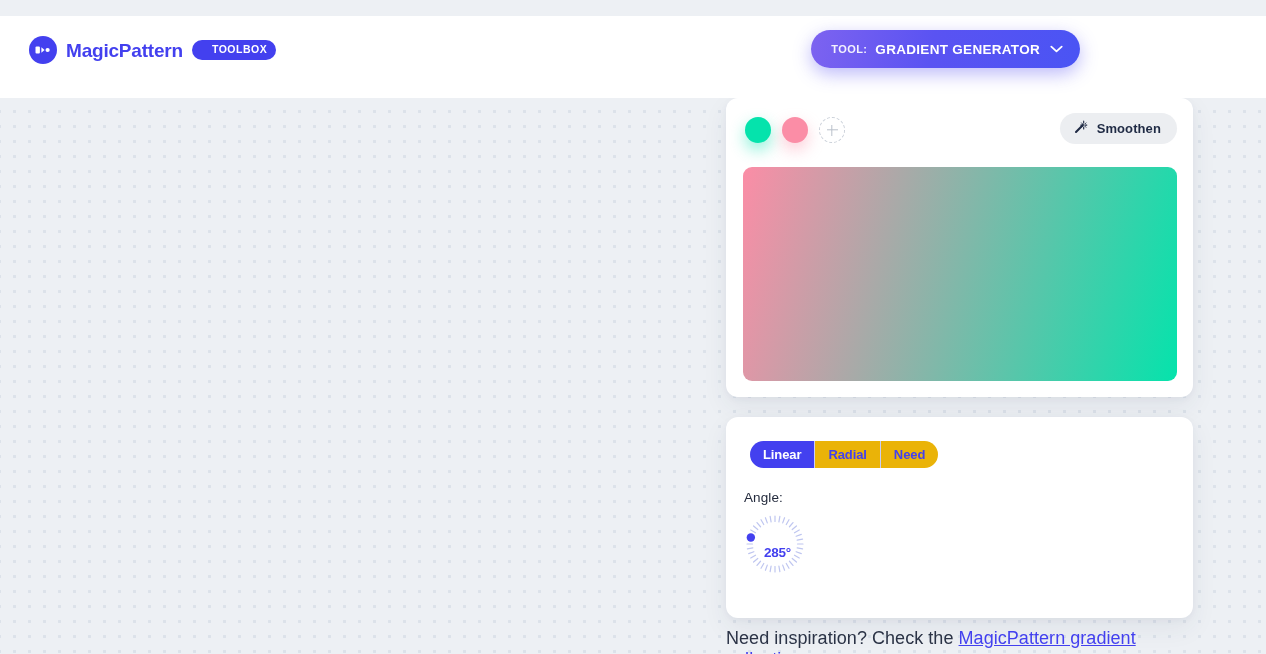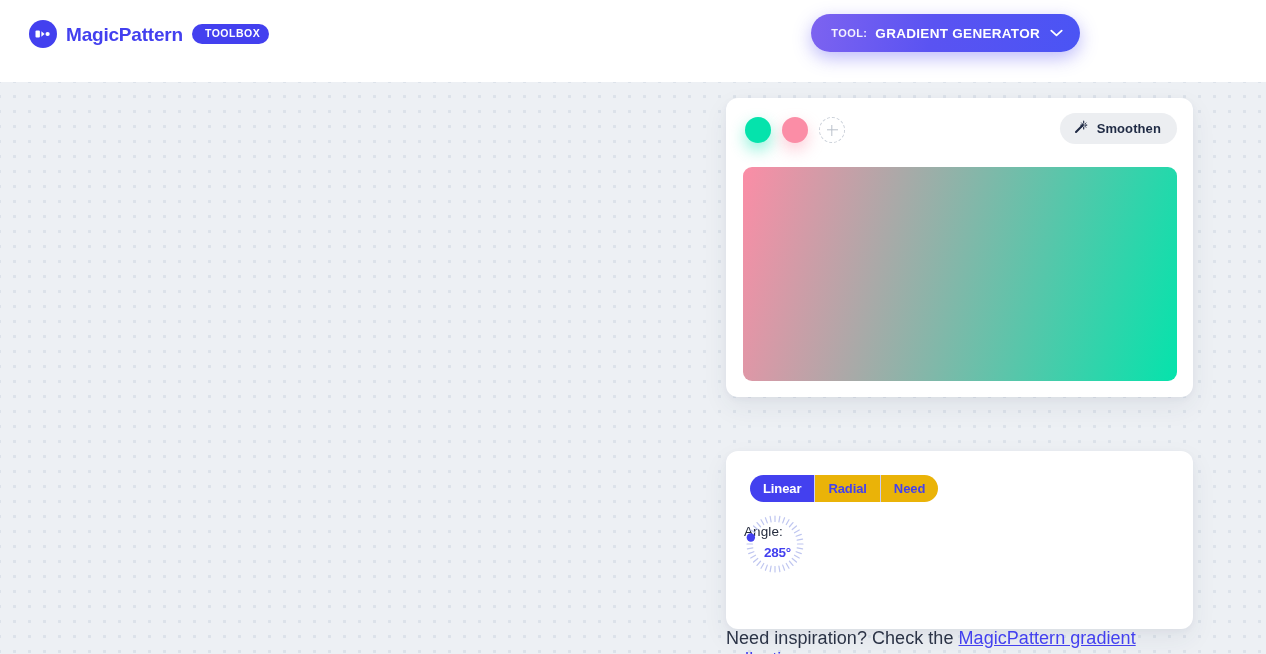--- a/index.html
+++ b/index.html
@@ -37,21 +37,21 @@
     background-image:
       radial-gradient(circle, #dce2ea 1.4px, transparent 1.6px);
     background-size: 15px 15px;
     background-position: 7px 8px;
   }
   #canvas { background-image: none; }
 
   
   #header {
     position: absolute;
-    left: 0; top: 0;
+    left: 0; top: 16px;
     width: 1266px;
     height: 82px;
     background: #ffffff;
     z-index: 20;
   }
 
   #brand {
     position: absolute;
     left: 29px;
     top: 20px;
@@ -76,21 +76,21 @@
     letter-spacing: -0.2px;
     line-height: 1;
   }
 
   .toolbox-pill {
     background: #4340ef;
     color: #ffffff;
     font-size: 10.5px;
     font-weight: bold;
     letter-spacing: 0.5px;
-    padding: 4px 9px 4px 13px;
+    padding: 4px 9px 4px 20px;
     border-radius: 11px;
     line-height: 1.1;
   }
 
   
   #tool-btn {
     position: absolute;
     right: 186px;
     top: 14px;
     height: 38px;
@@ -132,22 +132,21 @@
     left: 726px;
     top: 98px;
     width: 467px;
     height: 299px;
   }
 
   #card-settings {
     left: 726px;
     top: 417px;
     width: 467px;
-    height: 178px;
-    margin-top: 34px;
+    height: 201px;
   }
 
   
   #swatch-row {
     position: absolute;
     left: 19px;
     top: 19px;
     display: flex;
     align-items: center;
     gap: 11px;

